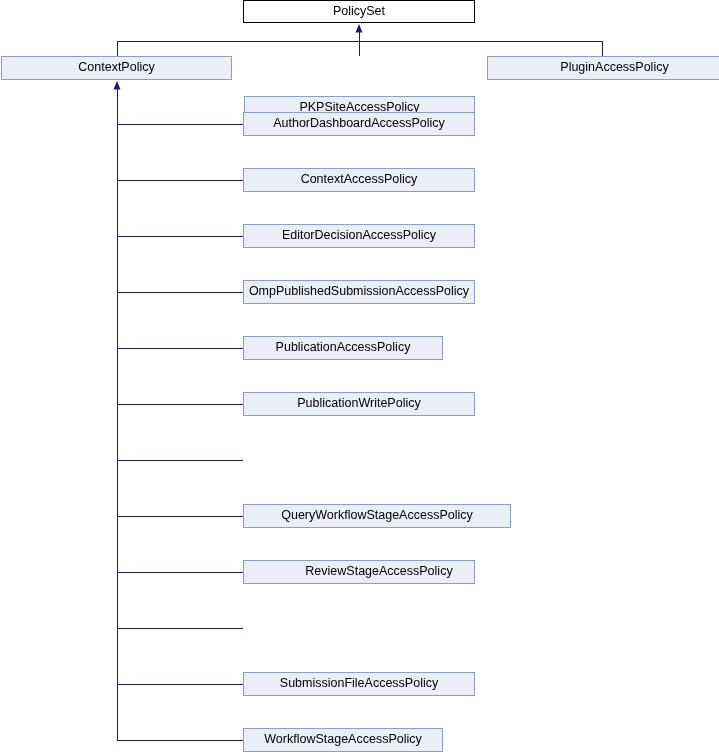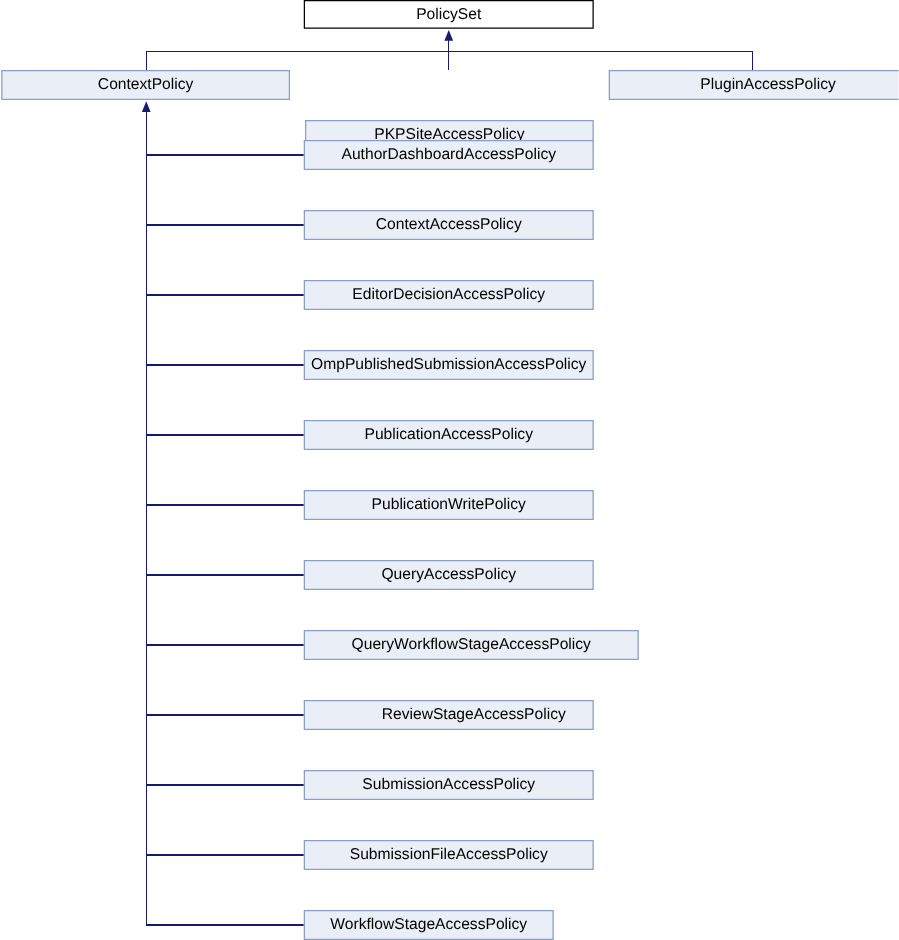--- a/index.html
+++ b/index.html
@@ -109,37 +109,31 @@
   </div>
   <div class="node" style="left:243px; top:168px; width:232px;">
     <span>ContextAccessPolicy</span>
   </div>
   <div class="node" style="left:243px; top:224px; width:232px;">
     <span>EditorDecisionAccessPolicy</span>
   </div>
   <div class="node" style="left:243px; top:280px; width:232px;">
     <span>OmpPublishedSubmissionAccessPolicy</span>
   </div>
-  <div class="node" style="left:243px; top:336px; width:232px;">
+  <div class="node" style="left:243px; top:336px; width:200px;">
     <span>PublicationAccessPolicy</span>
   </div>
   <div class="node" style="left:243px; top:392px; width:232px;">
     <span>PublicationWritePolicy</span>
-  </div>
-  <div class="node" style="left:243px; top:448px; width:232px;">
-    <span>QueryAccessPolicy</span>
   </div>
   <div class="node" style="left:243px; top:504px; width:268px;">
     <span>QueryWorkflowStageAccessPolicy</span>
   </div>
   <div class="node" style="left:243px; top:560px; width:232px;padding-left:40px;">
     <span>ReviewStageAccessPolicy</span>
-  </div>
-  <div class="node" style="left:243px; top:616px; width:232px;">
-    <span>SubmissionAccessPolicy</span>
   </div>
   <div class="node" style="left:243px; top:672px; width:232px;">
     <span>SubmissionFileAccessPolicy</span>
   </div>
   <div class="node" style="left:243px; top:728px; width:200px;">
     <span>WorkflowStageAccessPolicy</span>
   </div>
 
 </div>
 

